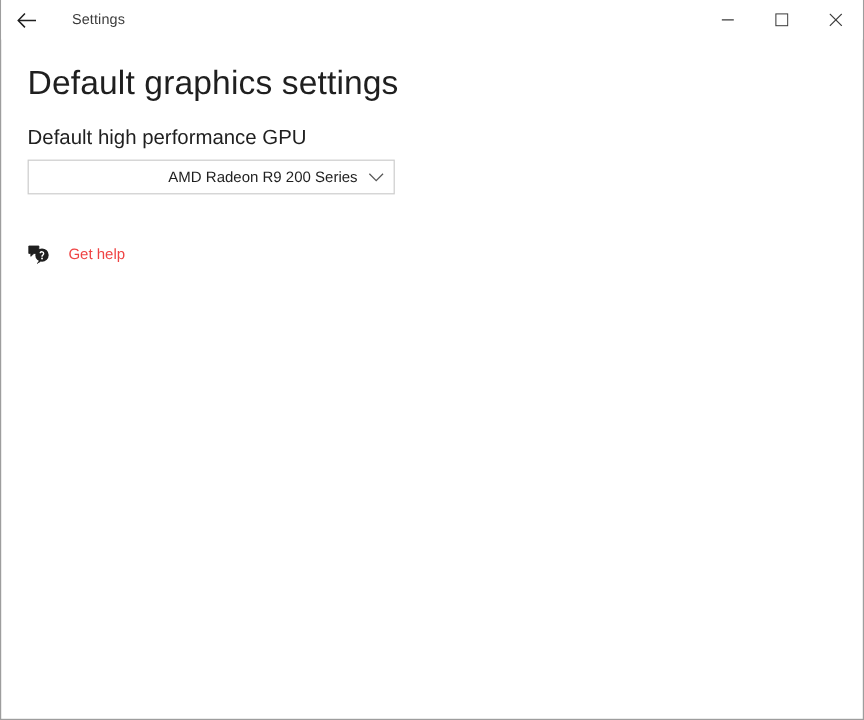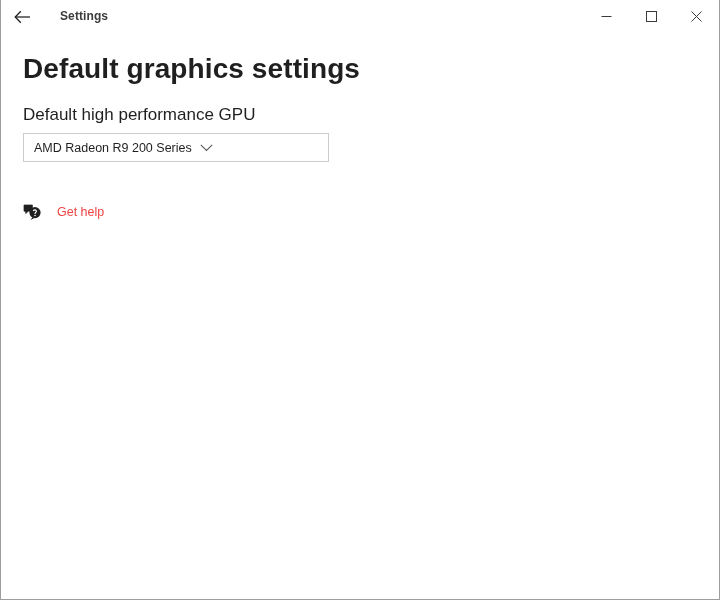--- a/index.html
+++ b/index.html
@@ -29,21 +29,20 @@
   }
 
   
   .titlebar {
     height: 33px;
     min-height: 33px;
     display: flex;
     align-items: center;
     background: #ffffff;
     user-select: none;
-    font-weight: bold;
   }
   .back-button {
     width: 38px;
     height: 32px;
     margin-left: 2px;
     display: flex;
     align-items: center;
     justify-content: center;
     cursor: pointer;
   }
@@ -75,21 +74,21 @@
 
   
   .content {
     flex: 1 1 auto;
     padding: 0 0 0 22px;
     position: relative;
   }
 
   .page-title {
     font-size: 28px;
-    font-weight: 700;
+    font-weight: 400;
     color: #1f1f1f;
     margin: 0;
     padding-top: 18px;
     letter-spacing: 0.1px;
     line-height: 36px;
   }
 
   .section-heading {
     font-size: 19px;
     font-weight: 400;
@@ -109,21 +108,21 @@
 
   .combobox {
     margin-top: 10px;
     width: 306px;
     height: 29px;
     box-sizing: border-box;
     border: 1px solid #cccccc;
     background: #ffffff;
     display: flex;
     align-items: center;
-    justify-content: flex-start;
+    justify-content: flex-end;
     padding: 0 0 0 10px;
     cursor: pointer;
   }
   .combobox-value {
     font-size: 12.5px;
     color: #1f1f1f;
     white-space: nowrap;
     overflow: hidden;
     text-overflow: ellipsis;
   }

